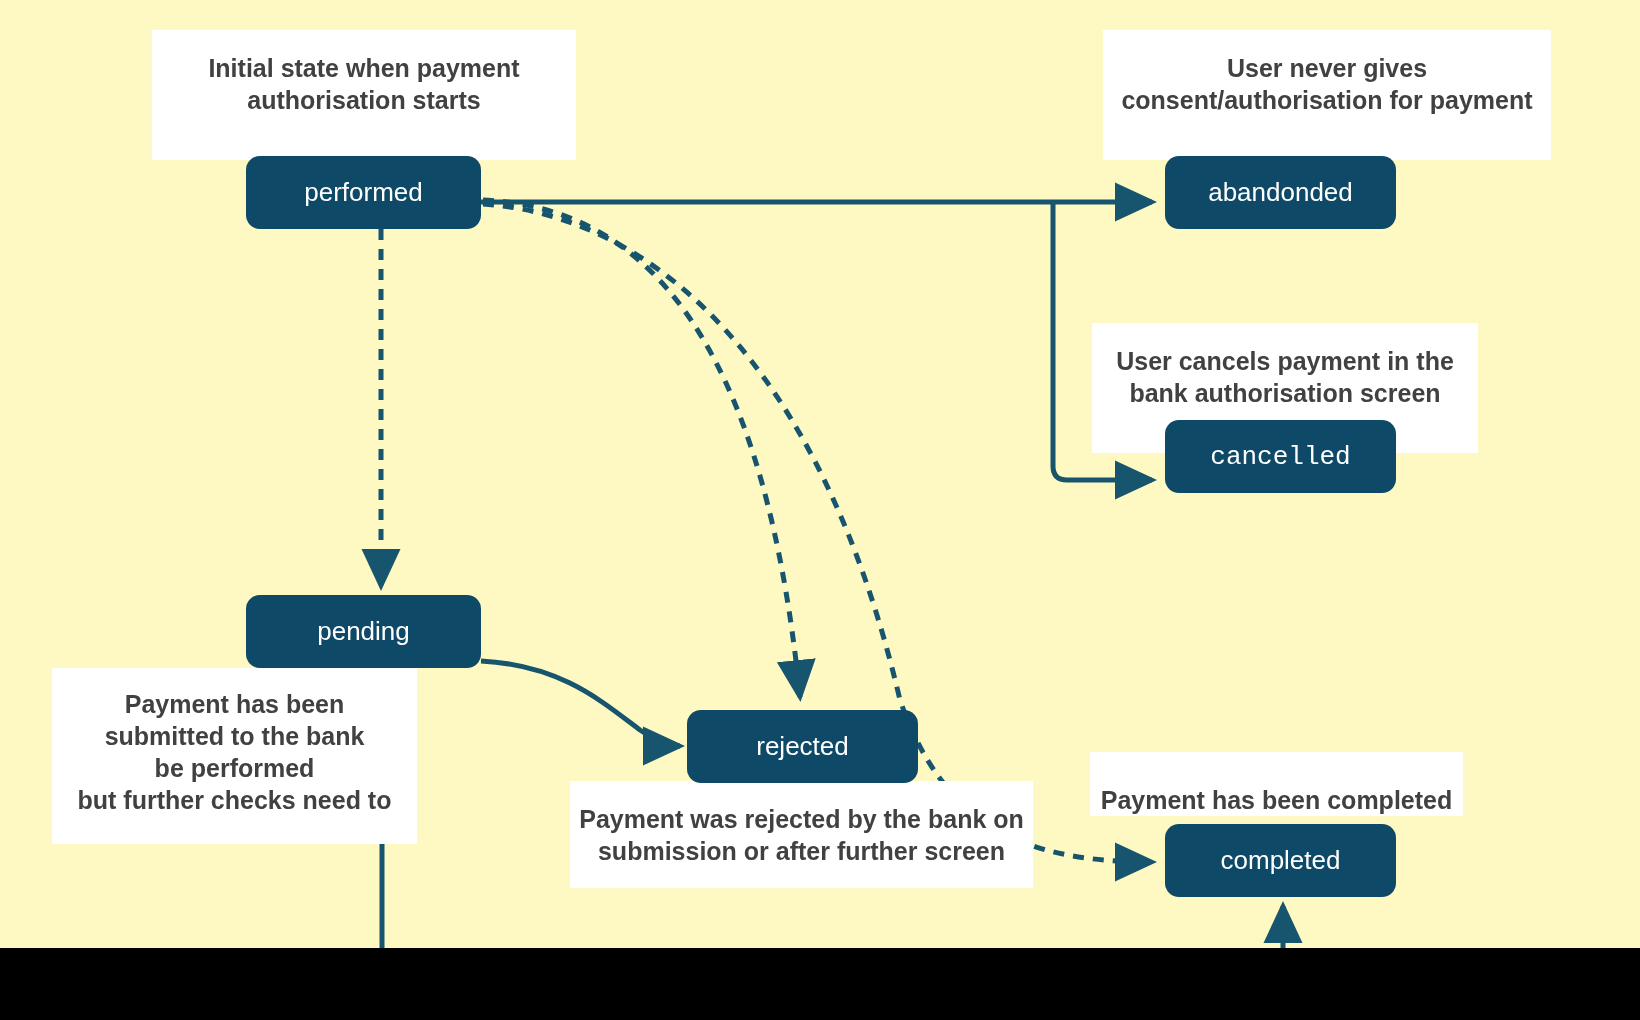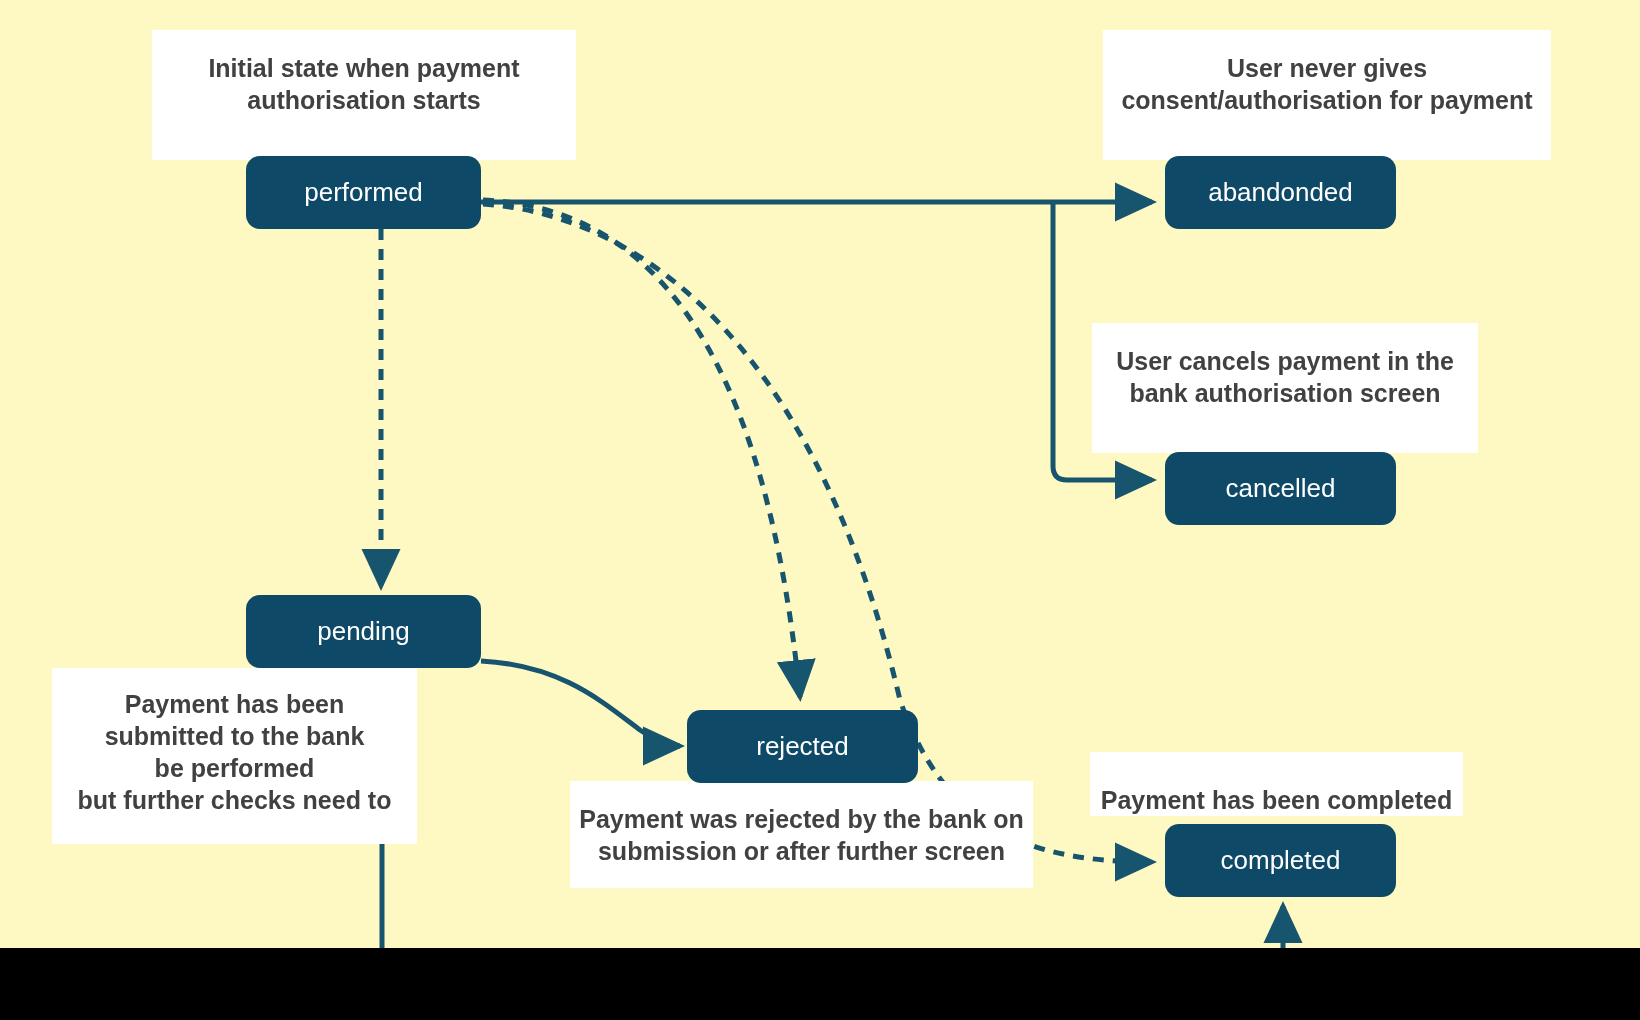--- a/index.html
+++ b/index.html
@@ -122,21 +122,21 @@
   <div class="note" style="left:1090px; top:752px; width:373px; height:64px; padding-top:32px;">
     <span>
       <span>Payment has been completed</span>
     </span>
   </div>
 
   <div class="state-node" style="left:246px; top:156px; width:235px; height:73px;">performed</div>
 
   <div class="state-node" style="left:1165px; top:156px; width:231px; height:73px;">abandonded</div>
 
-  <div class="state-node" style="left:1165px; top:452px; width:231px; height:73px;">cancelled</div>
+  <div class="state-node" style="left:1165px; top:420px; width:231px; height:73px;font-family:Liberation Mono, monospace;">cancelled</div>
 
   <div class="state-node" style="left:246px; top:595px; width:235px; height:73px;">pending</div>
 
   <div class="state-node" style="left:687px; top:710px; width:231px; height:73px;">rejected</div>
 
   <div class="state-node" style="left:1165px; top:824px; width:231px; height:73px;">completed</div>
 
 </div>
 
 </body></html>

